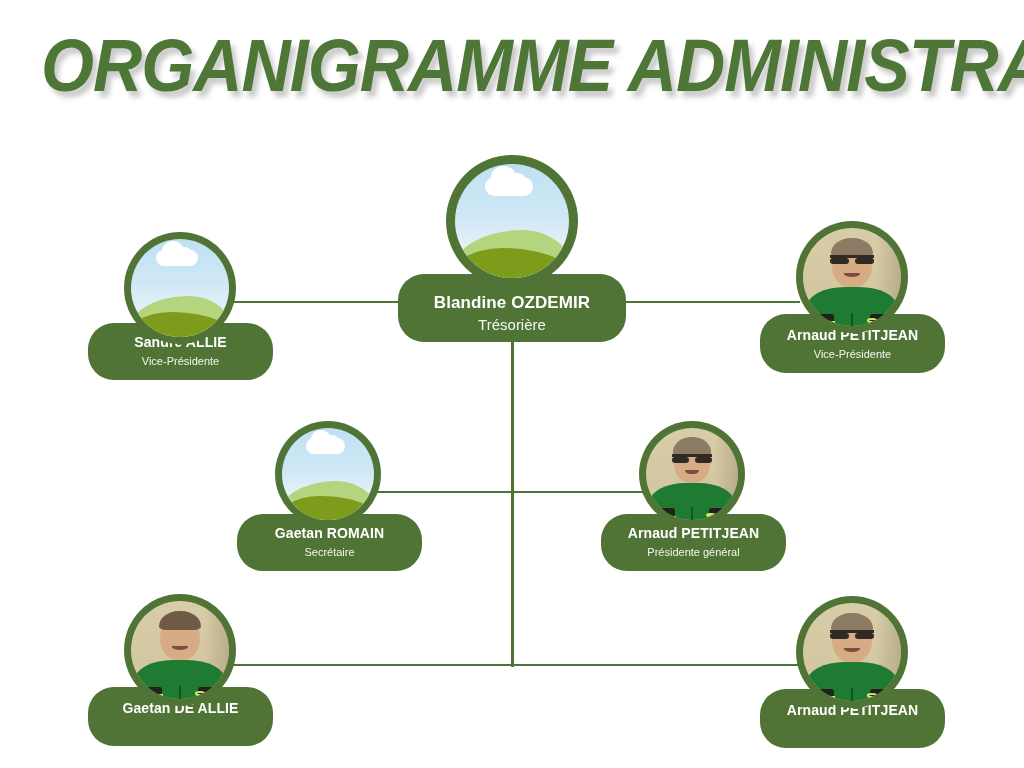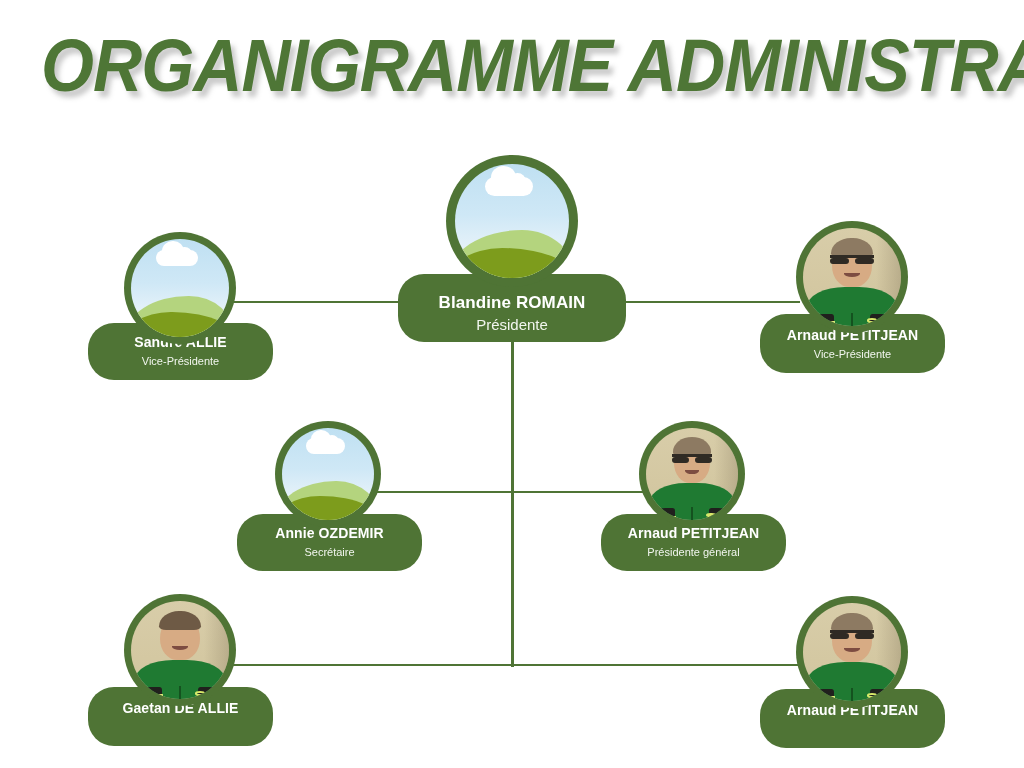--- a/index.html
+++ b/index.html
@@ -289,22 +289,22 @@
   <div class="node center" style="left:398px; top:155px; width:228px; height:187px;">
     <div class="avatar" style="left:48px; top:0; width:132px; height:132px;">
       <div class="inner">
         <div class="ph-sky"></div>
         <div class="ph-hill-back"></div>
         <div class="ph-hill-front"></div>
         <div class="ph-cloud"></div>
       </div>
     </div>
     <div class="card" style="width:228px; height:68px; padding-top:17px;">
-      <span class="person-name">Blandine ROMAIN</span>
-      <span class="person-role">Présidente</span>
+      <span class="person-name">Blandine OZDEMIR</span>
+      <span class="person-role">Trésorière</span>
     </div>
   </div>
 
   <div class="node" style="left:88px; top:232px; width:185px; height:148px;">
     <div class="avatar" style="left:36px; top:0; width:112px; height:112px;">
       <div class="inner">
         <div class="ph-sky"></div>
         <div class="ph-hill-back"></div>
         <div class="ph-hill-front"></div>
         <div class="ph-cloud"></div>
@@ -344,21 +344,21 @@
   <div class="node" style="left:237px; top:421px; width:185px; height:150px;">
     <div class="avatar" style="left:38px; top:0; width:106px; height:106px;">
       <div class="inner">
         <div class="ph-sky"></div>
         <div class="ph-hill-back"></div>
         <div class="ph-hill-front"></div>
         <div class="ph-cloud"></div>
       </div>
     </div>
     <div class="card" style="width:185px; height:57px; padding-top:10px;">
-      <span class="person-name">Annie OZDEMIR</span>
+      <span class="person-name">Gaetan ROMAIN</span>
       <span class="person-role">Secrétaire</span>
     </div>
   </div>
 
   <div class="node" style="left:601px; top:421px; width:185px; height:150px;">
     <div class="avatar" style="left:38px; top:0; width:106px; height:106px;">
       <div class="inner">
         <div class="photo-bg"></div>
         <div class="photo-wall-shadow"></div>
         <div class="photo-head"></div>

